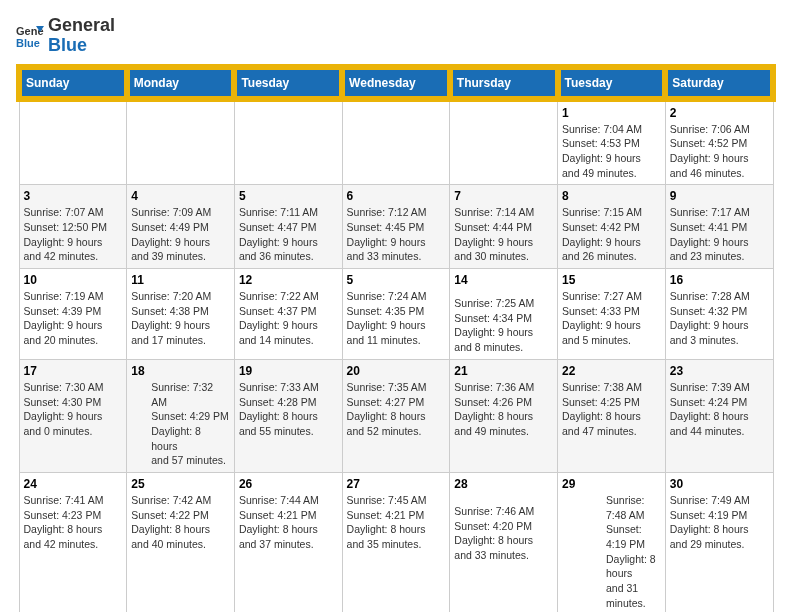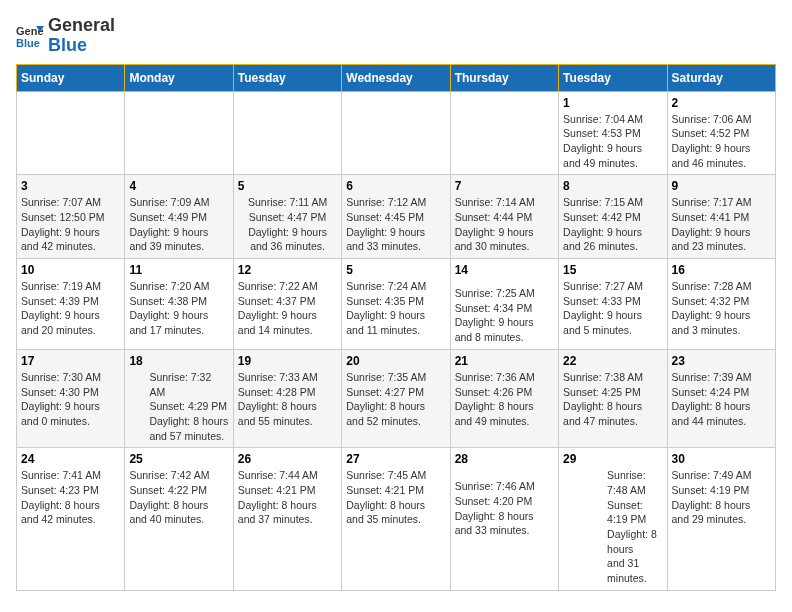--- a/index.html
+++ b/index.html
@@ -47,21 +47,21 @@
       border-collapse: collapse;
       font-size: 11px;
     }
     thead th {
       background: #1a6db5;
       color: #fff;
       padding: 6px 4px;
       text-align: left;
       font-size: 12px;
       font-weight: bold;
-      border: 1px solid #eab308;
+      border: 6px solid #eab308;
     }
     tbody td {
       border: 1px solid #ccc;
       vertical-align: top;
       padding: 4px;
       width: calc(100% / 7);
       min-height: 70px;
       background: #fff;
     }
     tbody tr:nth-child(even) td {
@@ -147,21 +147,21 @@
         </td>
         <td>
           <span class="day-number">4</span>
           <div class="day-info" style="white-space: pre-line;">Sunrise: 7:09 AM
 Sunset: 4:49 PM
 Daylight: 9 hours
 and 39 minutes.</div>
         </td>
         <td>
           <span class="day-number">5</span>
-          <div class="day-info" style="white-space: pre-line; text-align: center;">Sunrise: 7:11 AM
+          <div class="day-info" style="white-space: pre-line;">Sunrise: 7:11 AM
 Sunset: 4:47 PM
 Daylight: 9 hours
 and 36 minutes.</div>
         </td>
         <td>
           <span class="day-number">6</span>
           <div class="day-info" style="white-space: pre-line;">Sunrise: 7:12 AM
 Sunset: 4:45 PM
 Daylight: 9 hours
 and 33 minutes.</div>

